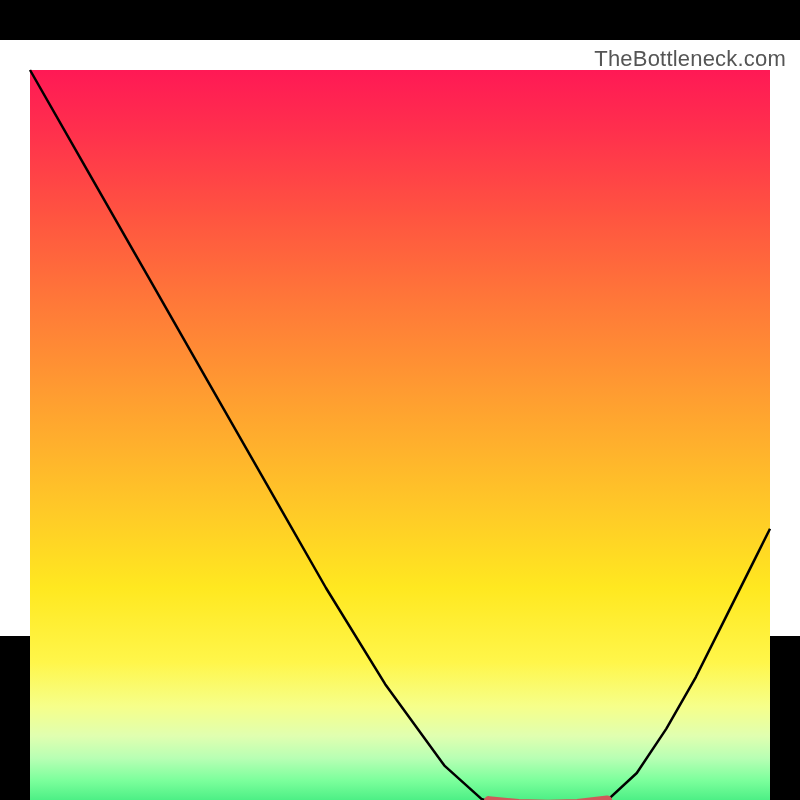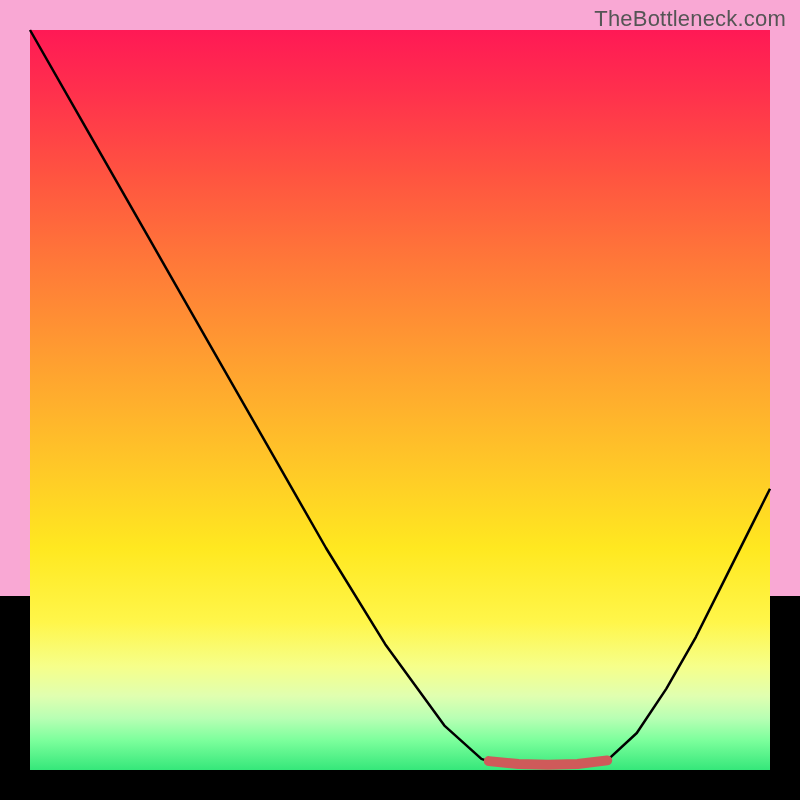--- a/index.html
+++ b/index.html
@@ -8,21 +8,22 @@
     width: 800px;
     height: 800px;
     background: #000;
     overflow: hidden;
     font-family: Arial, Helvetica, sans-serif;
   }
   .frame {
     position: relative;
     width: 800px;
     height: 596px;
-    background: #f9a8d4;
+    background: #ffffff;
+    margin-top: 40px;
   }
   .watermark {
     position: absolute;
     top: 6px;
     right: 14px;
     color: #555;
     font-size: 22px;
     font-weight: 500;
     letter-spacing: 0.2px;
     user-select: none;

